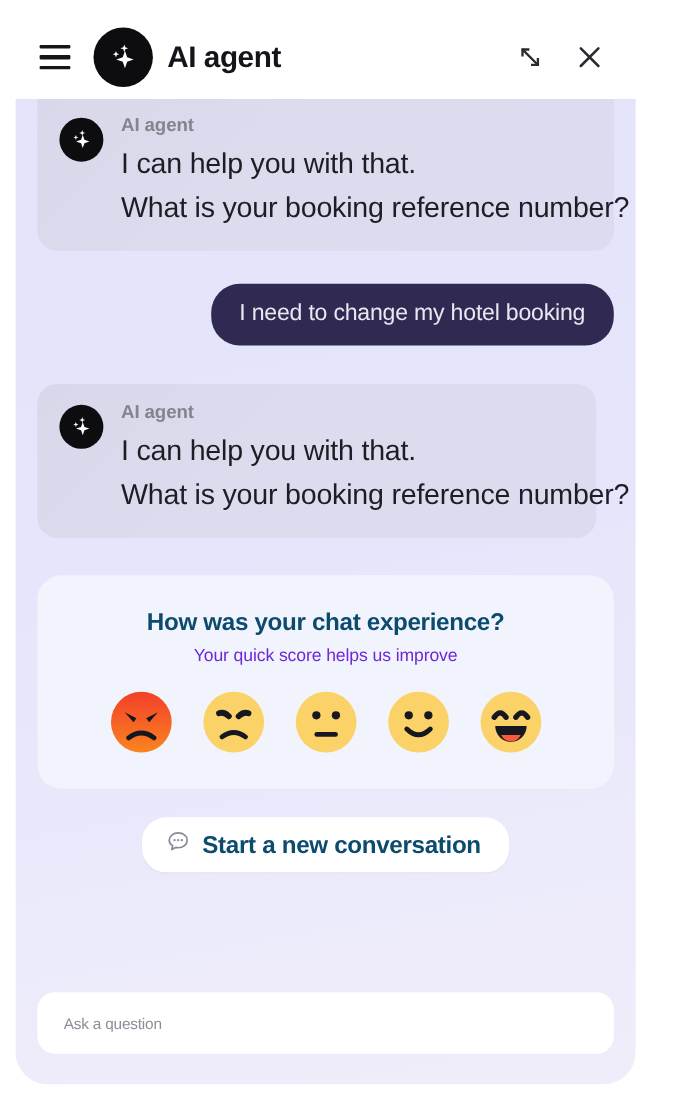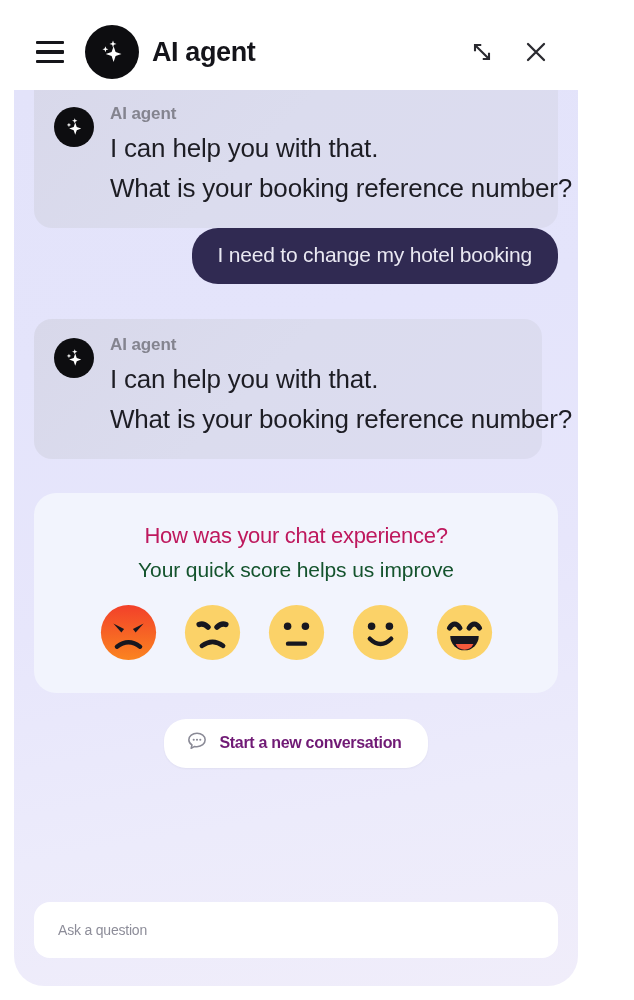--- a/index.html
+++ b/index.html
@@ -146,48 +146,49 @@
   }
   .msg-line {
     font-size: 26px;
     color: #1d1d24;
     line-height: 1.52;
     letter-spacing: -0.2px;
     white-space: nowrap;
   }
 
   .bubble-user {
+    margin-top: 30px;
     background: #302a52;
     color: #e9e8f2;
     border-radius: 26px;
     padding: 15px 26px 17px 26px;
     font-size: 21px;
     letter-spacing: -0.2px;
     max-width: 400px;
   }
 
   
   .rating-card {
     margin-top: 34px;
     background: #f2f4fd;
     border-radius: 22px;
     padding: 30px 24px 32px 24px;
     text-align: center;
     box-sizing: border-box;
   }
   .rating-title {
     font-size: 22px;
-    font-weight: normal;
-    color: #be185d;
+    font-weight: bold;
+    color: #0c4a6e;
     letter-spacing: -0.3px;
   }
   .rating-sub {
     margin-top: 9px;
-    font-size: 21px;
-    color: #14532d;
+    font-size: 16px;
+    color: #6d28d9;
     letter-spacing: -0.1px;
   }
   .faces {
     margin-top: 22px;
     display: flex;
     justify-content: center;
     gap: 27px;
   }
   .face {
     width: 57px;
@@ -207,23 +208,23 @@
     background: #ffffff;
     border-radius: 22px;
     padding: 11px 26px 12px 22px;
     display: inline-flex;
     align-items: center;
     gap: 11px;
     cursor: pointer;
     box-shadow: 0 1px 2px rgba(40,30,80,0.05);
   }
   .newconv-label {
-    font-size: 16px;
+    font-size: 22px;
     font-weight: bold;
-    color: #701a75;
+    color: #0c4a6e;
     letter-spacing: -0.3px;
     white-space: nowrap;
   }
 
   
   .composer-wrap {
     margin-top: auto;
     padding: 0 0 28px 0;
   }
   .composer {

